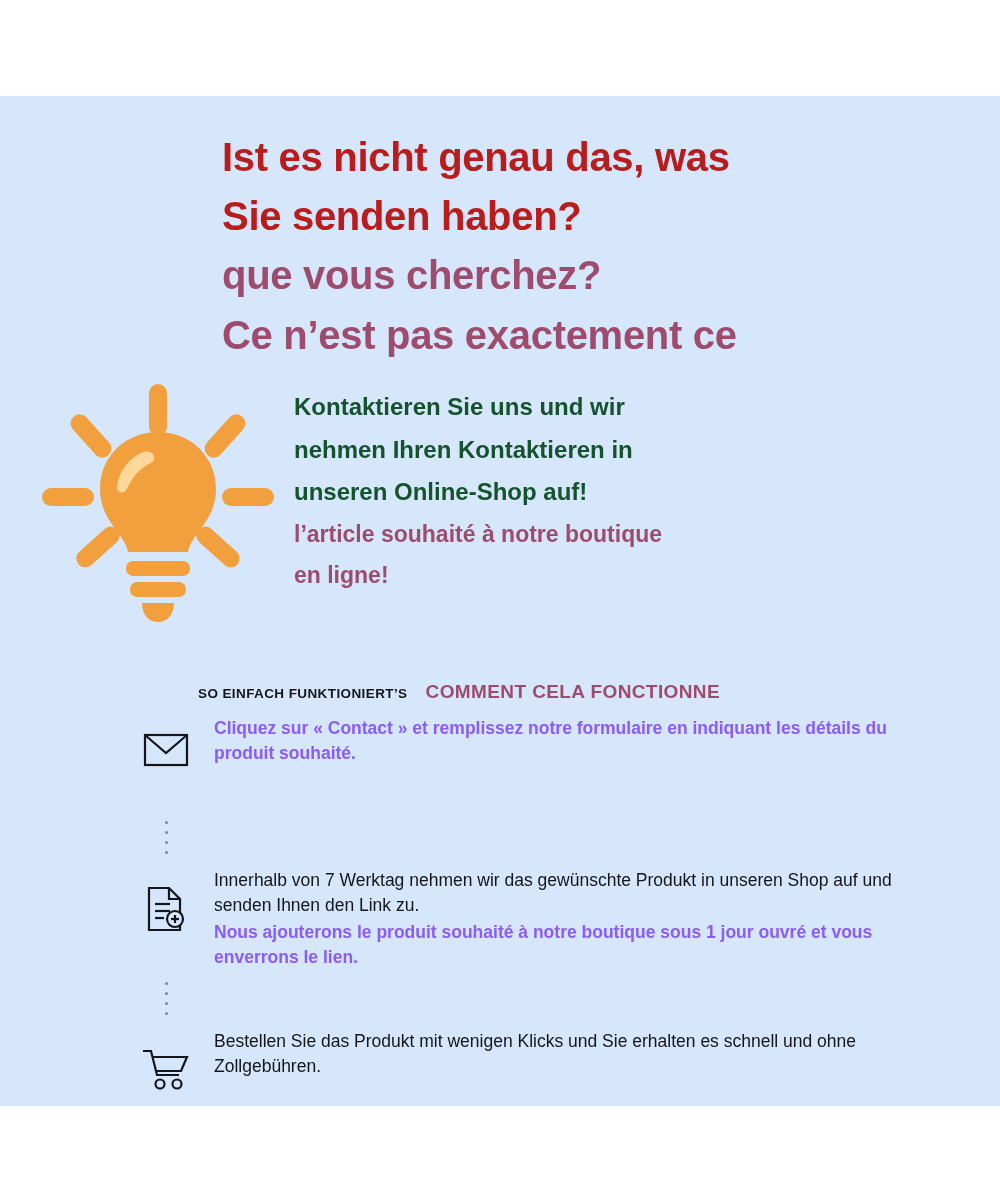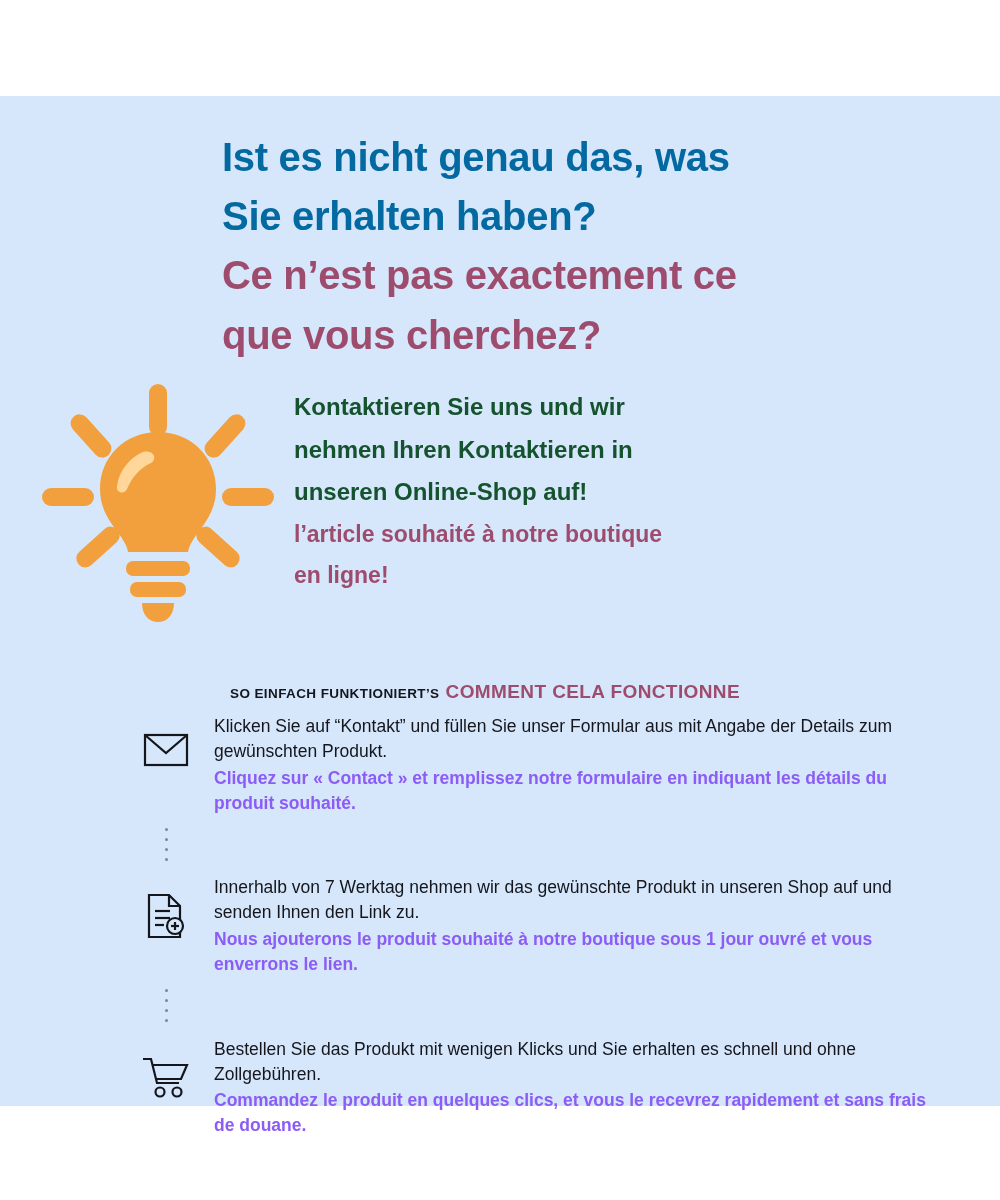--- a/index.html
+++ b/index.html
@@ -24,21 +24,21 @@
 
   
   .headline {
     position: absolute;
     left: 222px; top: 128px;
     width: 700px;
   }
   .headline .de {
     font-size: 40px;
     font-weight: bold;
-    color: #0369a1;
+    color: #b91c1c;
     line-height: 1.48;
     letter-spacing: -0.3px;
   }
   .headline .fr {
     font-size: 40px;
     font-weight: bold;
     color: #9e4c6d;
     line-height: 1.48;
     letter-spacing: -0.3px;
   }
@@ -65,24 +65,24 @@
   .subblock .fr {
     font-size: 23px;
     font-weight: bold;
     color: #9e4c6d;
     line-height: 1.78;
   }
 
   
   .how-head {
     position: absolute;
-    left: 230px; top: 681px;
+    left: 198px; top: 681px;
     display: flex;
     align-items: baseline;
-    gap: 6px;
+    gap: 18px;
     text-align: right;
   }
   .how-head .de {
     font-size: 13.5px;
     font-weight: bold;
     color: #14161c;
     letter-spacing: 0.4px;
   }
   .how-head .fr {
     font-size: 19px;
@@ -145,23 +145,23 @@
 </style>
 </head>
 <body>
 
 <div id="page">
 
   <div class="banner"></div>
 
   <div class="headline">
     <div class="de">Ist es nicht genau das, was</div>
-    <div class="de">Sie erhalten haben?</div>
+    <div class="de">Sie senden haben?</div>
+    <div class="fr">que vous cherchez?</div>
     <div class="fr">Ce n’est pas exactement ce</div>
-    <div class="fr">que vous cherchez?</div>
   </div>
 
   <div class="bulb">
     <svg width="240" height="250" viewBox="0 0 240 250" xmlns="http://www.w3.org/2000/svg" aria-hidden="true">
       <g fill="#f2a03d">
 
         <rect x="111" y="4" width="18" height="52" rx="9"></rect>
         <rect x="44" y="30" width="18" height="52" rx="9" transform="rotate(-42 53 56)"></rect>
         <rect x="178" y="30" width="18" height="52" rx="9" transform="rotate(42 187 56)"></rect>
         <rect x="4" y="108" width="52" height="18" rx="9"></rect>
@@ -196,21 +196,20 @@
   <div class="steps">
 
     <div class="step">
       <div class="step-icon">
         <svg class="stroke-icon" width="46" height="36" viewBox="0 0 46 36" xmlns="http://www.w3.org/2000/svg" aria-hidden="true">
           <rect x="2" y="3" width="42" height="30" fill="none" stroke="#14161c" stroke-width="2.2"></rect>
           <polyline points="2,3 23,21 44,3" fill="none" stroke="#14161c" stroke-width="2.2"></polyline>
         </svg>
       </div>
       <div class="step-text">
-        <div class="de">Klicken Sie auf “Kontakt” und füllen Sie unser Formular aus mit Angabe der Details zum gewünschten Produkt.</div>
         <div class="fr">Cliquez sur « Contact » et remplissez notre formulaire en indiquant les détails du produit souhaité.</div>
       </div>
     </div>
 
     <div class="dots">
       <span></span>
         <span></span>
         <span></span>
         <span></span>
     </div>
@@ -245,18 +244,17 @@
       <div class="step-icon">
         <svg class="stroke-icon" width="50" height="44" viewBox="0 0 50 44" xmlns="http://www.w3.org/2000/svg" aria-hidden="true">
           <path d="M2 4h8l6 24h22" fill="none" stroke="#14161c" stroke-width="2.2"></path>
           <path d="M12 10h34l-6 14H15" fill="none" stroke="#14161c" stroke-width="2.2"></path>
           <circle cx="19" cy="37" r="4.5" fill="none" stroke="#14161c" stroke-width="2.2"></circle>
           <circle cx="36" cy="37" r="4.5" fill="none" stroke="#14161c" stroke-width="2.2"></circle>
         </svg>
       </div>
       <div class="step-text">
         <div class="de">Bestellen Sie das Produkt mit wenigen Klicks und Sie erhalten es schnell und ohne Zollgebühren.</div>
-        <div class="fr">Commandez le produit en quelques clics, et vous le recevrez rapidement et sans frais de douane.</div>
       </div>
     </div>
 
   </div>
 </div>
 
 </body></html>

